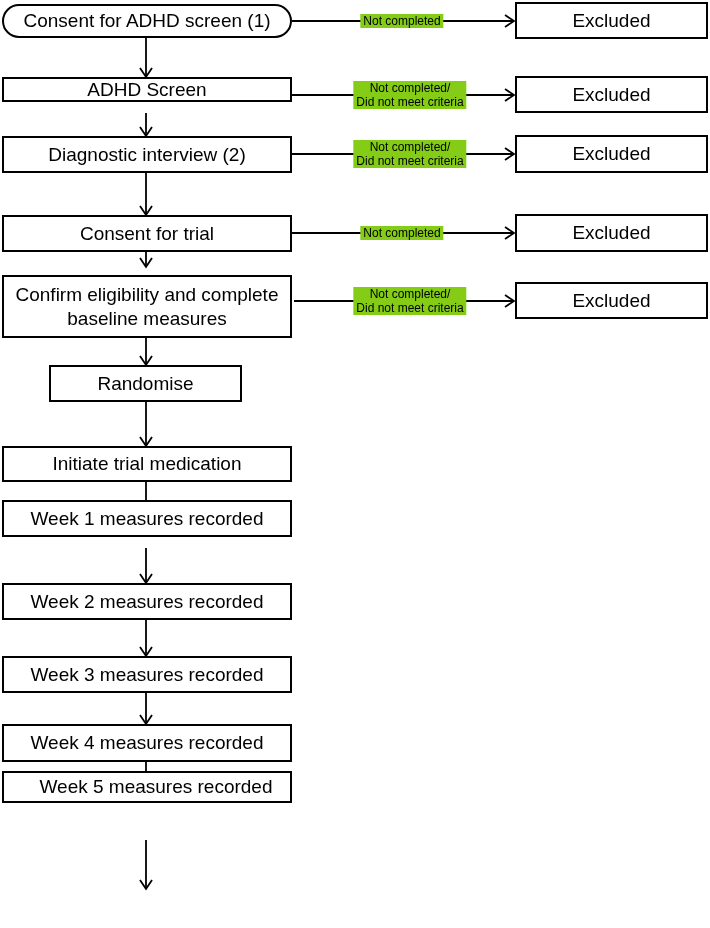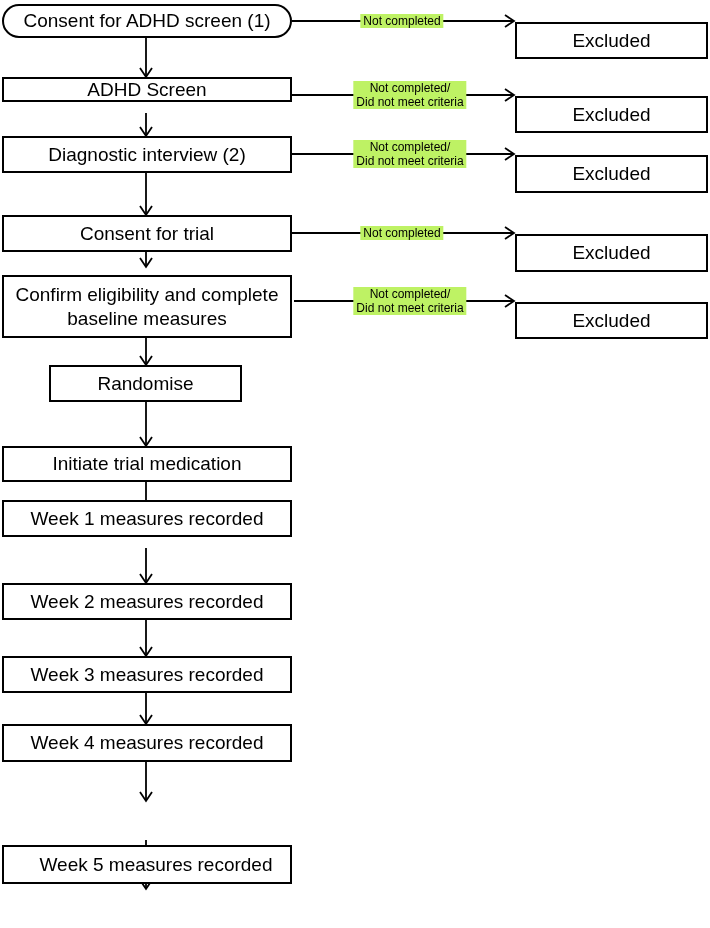--- a/index.html
+++ b/index.html
@@ -38,26 +38,25 @@
     color: #000000;
     padding: 0 6px;
   }
   .step {
     left: 2px;
     width: 290px;
   }
   .excluded {
     left: 515px;
     width: 193px;
-    margin-top: 20px;
   }
   .reason {
     position: absolute;
     transform: translate(-50%, -50%);
-    background: #bef264;
+    background: #84cc16;
     font-size: 12px;
     line-height: 14px;
     text-align: center;
     white-space: nowrap;
     padding: 0 3px;
     color: #000000;
   }
 </style>
 </head>
 <body>
@@ -129,21 +128,21 @@
   </div>
   <div class="box step" style="top:583px;height:37px;">
     <span>Week 2 measures recorded</span>
   </div>
   <div class="box step" style="top:656px;height:37px;">
     <span>Week 3 measures recorded</span>
   </div>
   <div class="box step" style="top:724px;height:38px;">
     <span>Week 4 measures recorded</span>
   </div>
-  <div class="box step" style="top:845px;height:39px;padding-left:24px;">
+  <div class="box step" style="top:771px;height:32px;padding-left:24px;">
     <span>Week 5 measures recorded</span>
   </div>
 
   <div class="box excluded" style="top:2px;height:37px;">
     <span>Excluded</span>
   </div>
   <div class="box excluded" style="top:76px;height:37px;">
     <span>Excluded</span>
   </div>
   <div class="box excluded" style="top:135px;height:38px;">

